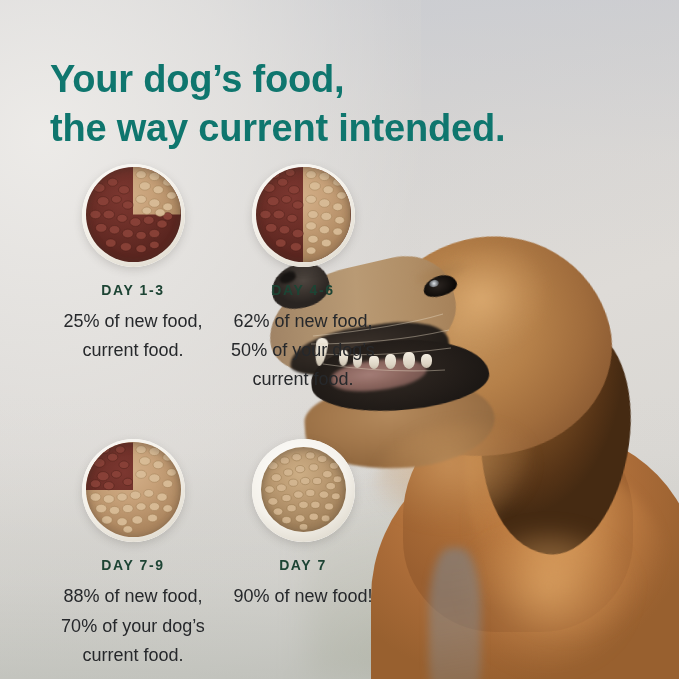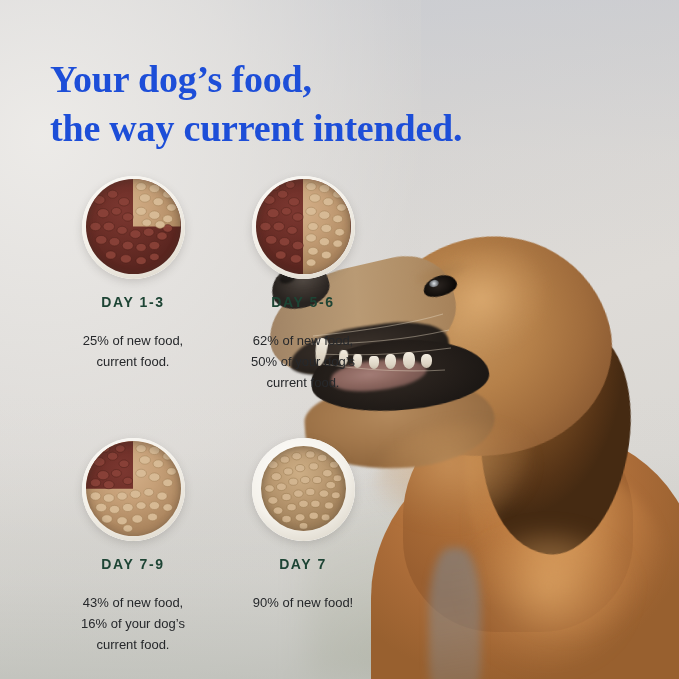--- a/index.html
+++ b/index.html
@@ -307,34 +307,34 @@
     height: 120px;
     opacity: 0.55;
   }
 
   
   .headline {
     position: absolute;
     left: 50px;
     top: 55px;
     width: 520px;
-    font-family: Liberation Serif, serif;
+    font-family: Liberation Sans, sans-serif;
     font-weight: bold;
     font-size: 38px;
     line-height: 1.28;
-    color: #1d4ed8;
+    color: #0f766e;
     letter-spacing: -0.2px;
   }
   .headline-line { display: block; white-space: nowrap; }
 
   
   .steps {
     position: absolute;
     left: 48px;
-    top: 176px;
+    top: 164px;
     width: 340px;
   }
   .step-row {
     display: flex;
   }
   .step {
     width: 170px;
     display: flex;
     flex-direction: column;
     align-items: center;
@@ -378,22 +378,22 @@
   }
   .day-label {
     margin-top: 15px;
     font-size: 14px;
     font-weight: bold;
     letter-spacing: 1.6px;
     color: #1d4434;
     text-align: center;
   }
   .step-desc {
-    margin-top: 20px;
-    font-size: 13px;
+    margin-top: 9px;
+    font-size: 18px;
     line-height: 1.62;
     color: #26282b;
     text-align: center;
     width: 170px;
   }
   .step-desc span { display: block; }
 
   .step-row-2 { margin-top: 45px; }
 </style>
 </head>
@@ -567,21 +567,21 @@
                   <ellipse cx="86" cy="68" rx="5" ry="3.8"></ellipse>
                     <ellipse cx="60" cy="76" rx="5.4" ry="4.1"></ellipse>
                   <ellipse cx="74" cy="80" rx="5.2" ry="4"></ellipse>
                     <ellipse cx="58" cy="88" rx="5" ry="3.8"></ellipse>
                 </g>
               </g>
             </svg>
             <div class="bowl-shadow-inner"></div>
           </div>
         </div>
-        <div class="day-label">DAY 5-6</div>
+        <div class="day-label">DAY 4-6</div>
         <div class="step-desc">
           <span>62% of new food,</span>
           <span>50% of your dog’s</span>
           <span>current food.</span>
         </div>
       </div>
 
     </div>
 
     <div class="step-row step-row-2">
@@ -640,22 +640,22 @@
                   <ellipse cx="70" cy="80" rx="5.2" ry="4"></ellipse>
                     <ellipse cx="44" cy="92" rx="5" ry="3.8"></ellipse>
                 </g>
               </g>
             </svg>
             <div class="bowl-shadow-inner"></div>
           </div>
         </div>
         <div class="day-label">DAY 7-9</div>
         <div class="step-desc">
-          <span>43% of new food,</span>
-          <span>16% of your dog’s</span>
+          <span>88% of new food,</span>
+          <span>70% of your dog’s</span>
           <span>current food.</span>
         </div>
       </div>
 
       <div class="step">
         <div class="bowl">
           <div class="bowl-rim"></div>
           <div class="bowl-food" style="left:9px; top:8px; width:85px; height:85px;">
             <div class="food-layer" style="background: radial-gradient(60% 60% at 45% 32%, #cdae85 0%, #bb9a72 50%, #a2825c 100%);"></div>
             <svg class="kibble-canvas" viewBox="0 0 100 100" preserveAspectRatio="none">

